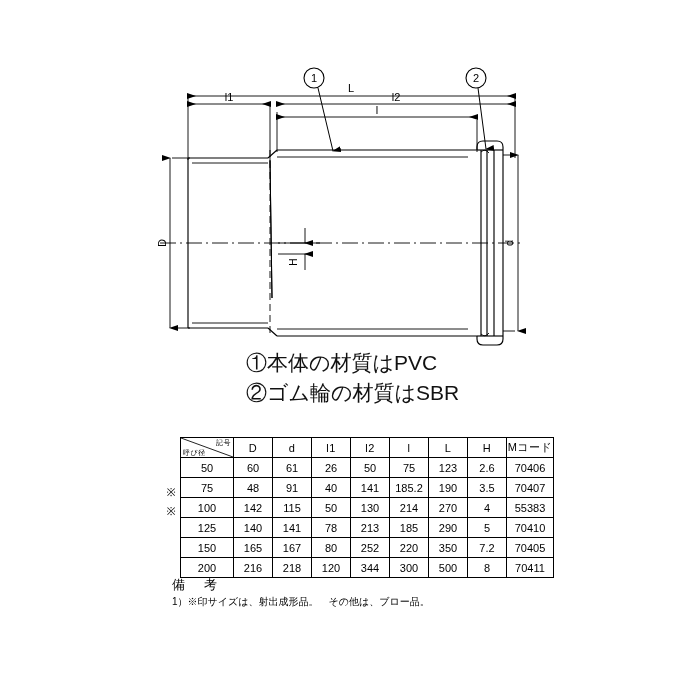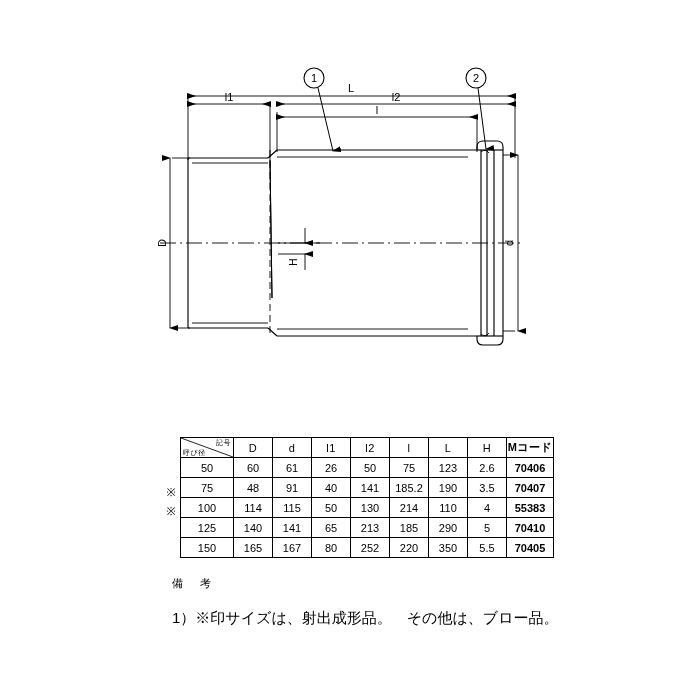--- a/index.html
+++ b/index.html
@@ -63,21 +63,20 @@
     background: #fff;
   }
   table.spec td.num, table.spec th.hd {
     width: 38px;
   }
   table.spec td.size, table.spec th.corner {
     width: 52px;
   }
   table.spec td.code, table.spec th.code-hd {
     width: 46px;
-    font-weight: bold;
   }
   table.spec th {
     font-size: 11px;
     letter-spacing: 0.5px;
   }
   
   th.corner {
     position: relative;
     padding: 0;
     height: 26px;
@@ -117,26 +116,26 @@
   .star-cell.blank { visibility: hidden; }
   .star-head { height: 27px; }
   
   .remarks {
     position: absolute;
     left: 172px;
     top: 576px;
     width: 420px;
   }
   .remarks-title {
-    font-size: 11px;
+    font-size: 13px;
     letter-spacing: 3px;
-    margin-bottom: 18px;
+    margin-bottom: 1px;
   }
   .remarks-body {
-    font-size: 15px;
+    font-size: 10px;
     letter-spacing: 0px;
     white-space: nowrap;
   }
   .dim-text {
     font-family: "Liberation Sans", sans-serif;
   }
 </style>
 </head>
 <body>
 
@@ -261,20 +260,24 @@
       <text class="dim-text" x="314" y="82" text-anchor="middle" font-size="11" fill="#000">1</text>
       <line x1="318" y1="88" x2="333" y2="151" stroke="#000" stroke-width="1" marker-end="url(#arrD)"></line>
     </g>
     <g>
       <circle cx="476" cy="78" r="10" fill="#fff" stroke="#000" stroke-width="1.1"></circle>
       <text class="dim-text" x="476" y="82" text-anchor="middle" font-size="11" fill="#000">2</text>
       <line x1="478" y1="88" x2="486" y2="149" stroke="#000" stroke-width="1" marker-end="url(#arrD)"></line>
     </g>
   </svg>
 
+  <div class="notes">
+    <div class="note-line">①本体の材質はPVC</div>
+    <div class="note-line">②ゴム輪の材質はSBR</div>
+  </div>
 
   <div class="star-col">
     <div class="star-head"></div>
     <div class="star-cell blank"></div>
     <div class="star-cell">※</div>
     <div class="star-cell">※</div>
     <div class="star-cell blank"></div>
     <div class="star-cell blank"></div>
     <div class="star-cell blank"></div>
   </div>
@@ -318,50 +321,61 @@
           <td class="num">91</td>
           <td class="num">40</td>
           <td class="num">141</td>
           <td class="num">185.2</td>
           <td class="num">190</td>
           <td class="num">3.5</td>
           <td class="code">70407</td>
         </tr>
         <tr>
           <td class="size">100</td>
-          <td class="num">114</td>
+          <td class="num">142</td>
           <td class="num">115</td>
           <td class="num">50</td>
           <td class="num">130</td>
           <td class="num">214</td>
-          <td class="num">110</td>
+          <td class="num">270</td>
           <td class="num">4</td>
           <td class="code">55383</td>
         </tr>
         <tr>
           <td class="size">125</td>
           <td class="num">140</td>
           <td class="num">141</td>
-          <td class="num">65</td>
+          <td class="num">78</td>
           <td class="num">213</td>
           <td class="num">185</td>
           <td class="num">290</td>
           <td class="num">5</td>
           <td class="code">70410</td>
         </tr>
         <tr>
           <td class="size">150</td>
           <td class="num">165</td>
           <td class="num">167</td>
           <td class="num">80</td>
           <td class="num">252</td>
           <td class="num">220</td>
           <td class="num">350</td>
-          <td class="num">5.5</td>
+          <td class="num">7.2</td>
           <td class="code">70405</td>
+        </tr>
+        <tr>
+          <td class="size">200</td>
+          <td class="num">216</td>
+          <td class="num">218</td>
+          <td class="num">120</td>
+          <td class="num">344</td>
+          <td class="num">300</td>
+          <td class="num">500</td>
+          <td class="num">8</td>
+          <td class="code">70411</td>
         </tr>
       </tbody>
     </table>
   </div>
 
   <div class="remarks">
     <div class="remarks-title">備　考</div>
     <div class="remarks-body">1）※印サイズは、射出成形品。　その他は、ブロー品。</div>
   </div>
 

